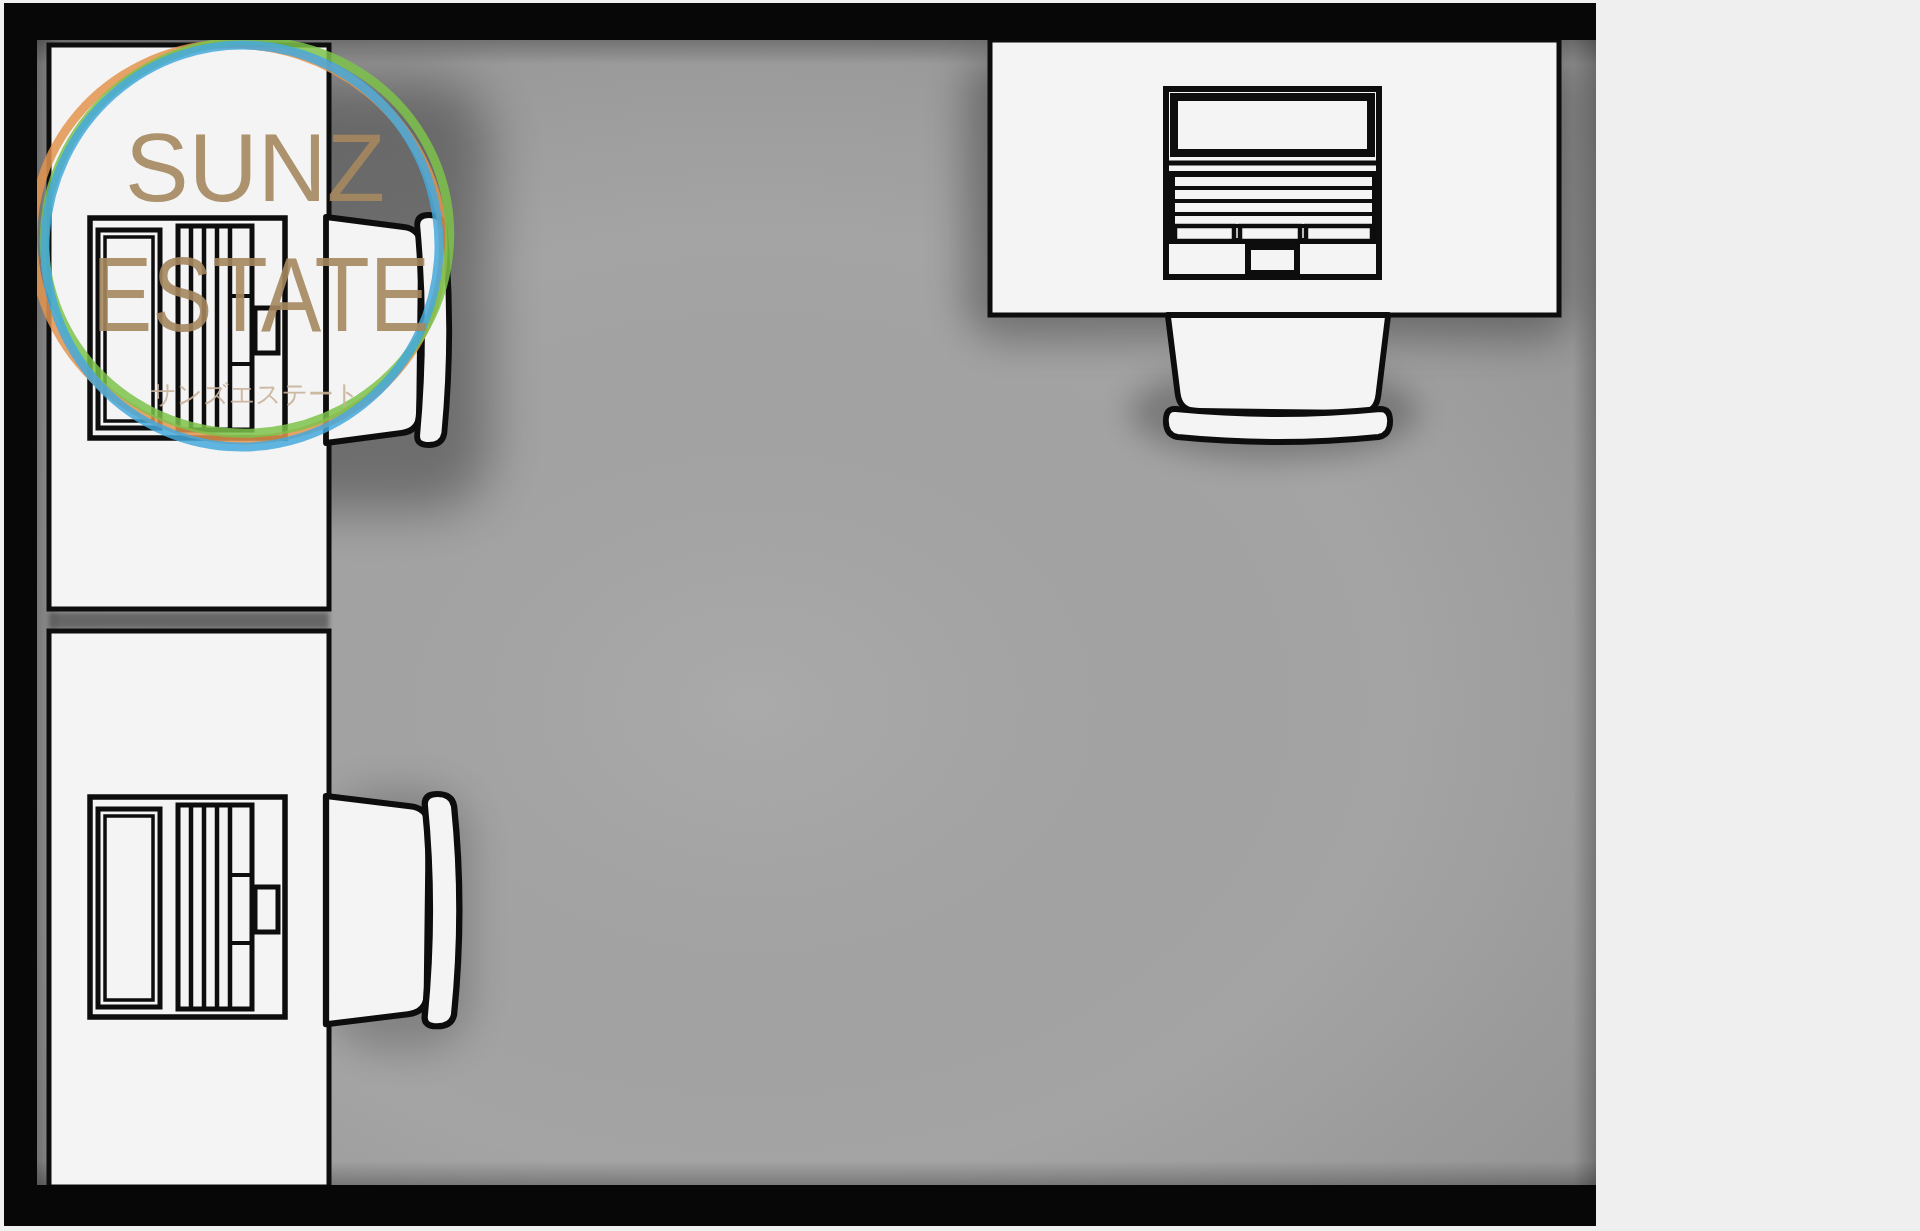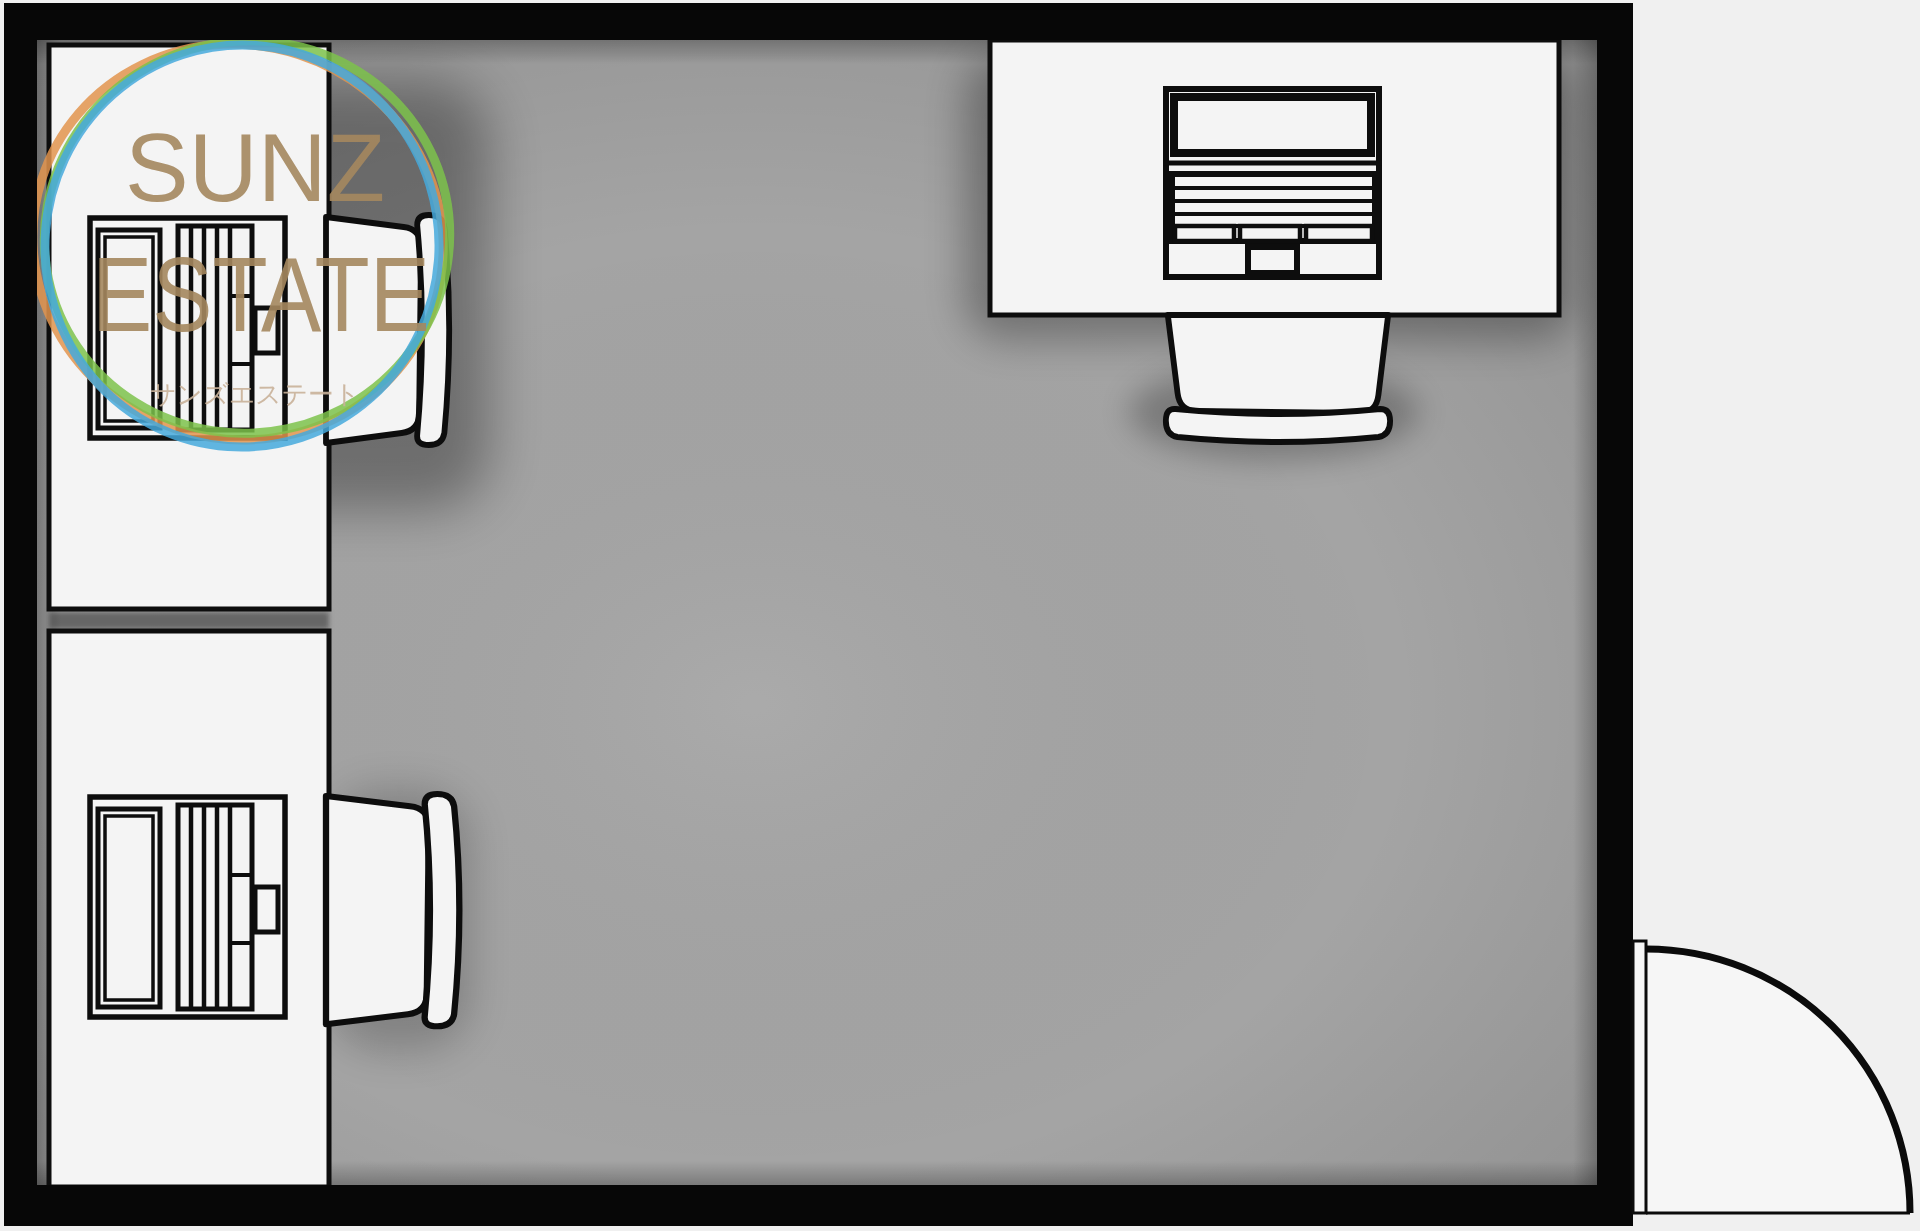--- a/index.html
+++ b/index.html
@@ -1,16 +1,16 @@
 <!DOCTYPE html>
 <html><head>
 <meta charset="utf-8">
 <style>
   html,body{margin:0;padding:0;background:#efefef;}
-  .stage{position:relative;width:1920px;height:1231px;overflow:hidden;
+  .stage{position:relative;width:1596px;height:1231px;overflow:hidden;
          font-family:"Liberation Sans",sans-serif;}
   .stage svg{position:absolute;left:0;top:0;}
   text{user-select:none;}
 </style>
 </head>
 <body>
 
 <div class="stage">
 <svg width="1920" height="1231" viewBox="0 0 1920 1231">
 

